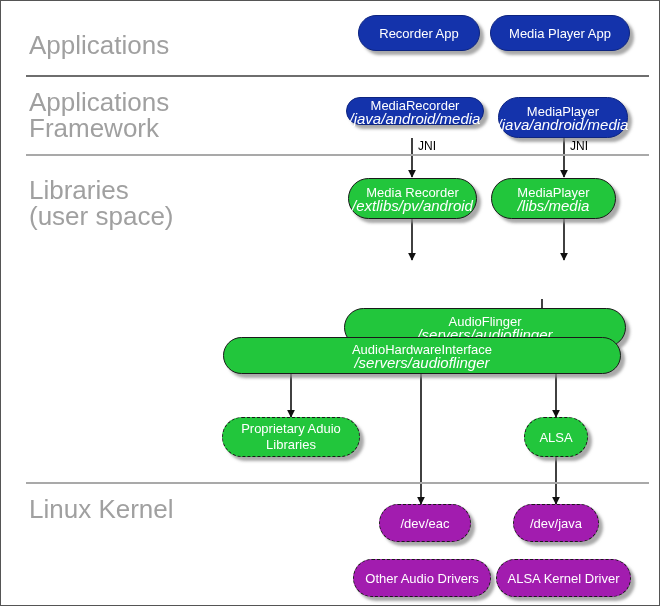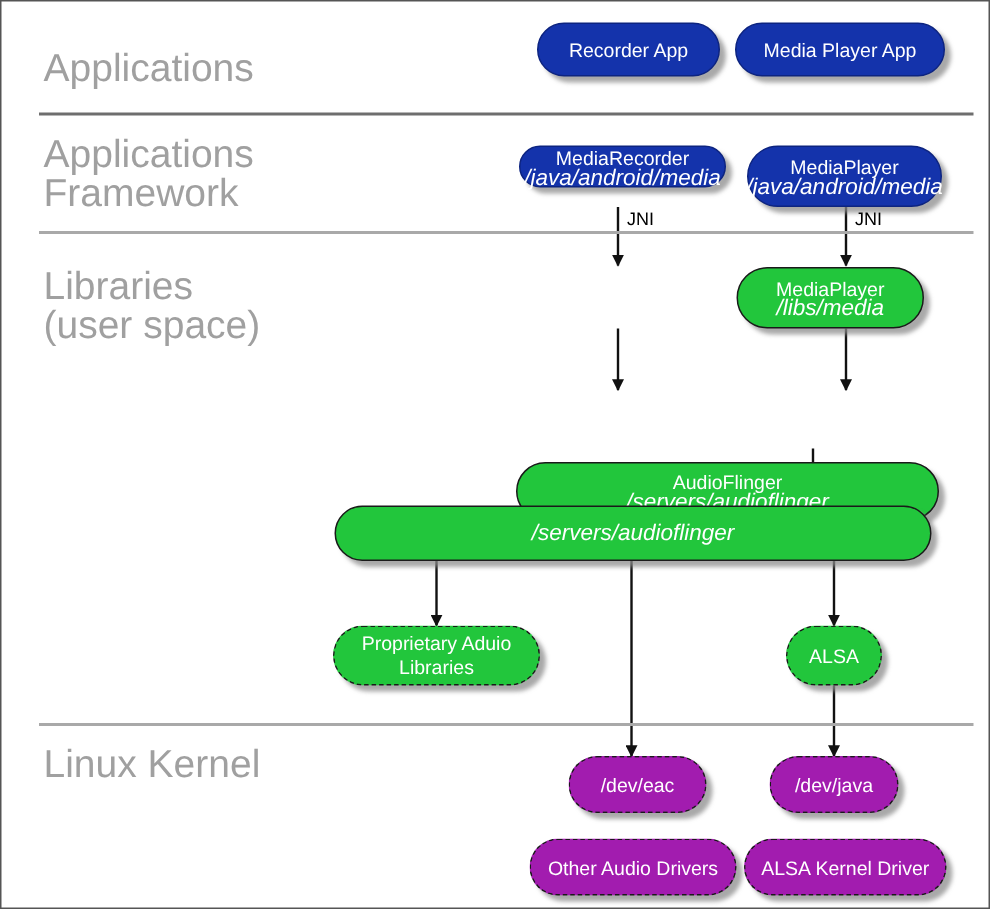--- a/index.html
+++ b/index.html
@@ -148,31 +148,36 @@
     <span class="sub">/java/android/media</span>
   </div>
   <div class="node blue" style="left:497px; top:96px; width:130px; height:41px;">
     <span class="title">MediaPlayer</span>
     <span class="sub">/java/android/media</span>
   </div>
 
   <div class="edge-label" style="left:417px; top:138px;">JNI</div>
   <div class="edge-label" style="left:569px; top:138px;">JNI</div>
 
+  <div class="node green" style="left:347px; top:177px; width:129px; height:41px;">
+    <span class="title">Media Recorder</span>
+    <span class="sub">/extlibs/pv/android</span>
+  </div>
   <div class="node green" style="left:490px; top:177px; width:125px; height:41px;">
     <span class="title">MediaPlayer</span>
     <span class="sub">/libs/media</span>
   </div>
 
   <div class="node green" style="left:343px; top:259px; width:282px; height:39px;margin-top:48px;">
     <span class="title">AudioFlinger</span>
     <span class="sub">/servers/audioflinger</span>
   </div>
 
   <div class="node green" style="left:222px; top:336px; width:398px; height:37px;">
+    <span class="title">AudioHardwareInterface</span>
     <span class="sub">/servers/audioflinger</span>
   </div>
 
   <div class="node green-dashed two-line" style="left:221px; top:416px; width:138px; height:40px; border-radius:22px;">
     <span class="title">Proprietary Aduio Libraries</span>
   </div>
 
   <div class="node green-dashed" style="left:523px; top:416px; width:64px; height:40px; border-radius:22px;">
     <span class="title">ALSA</span>
   </div>

